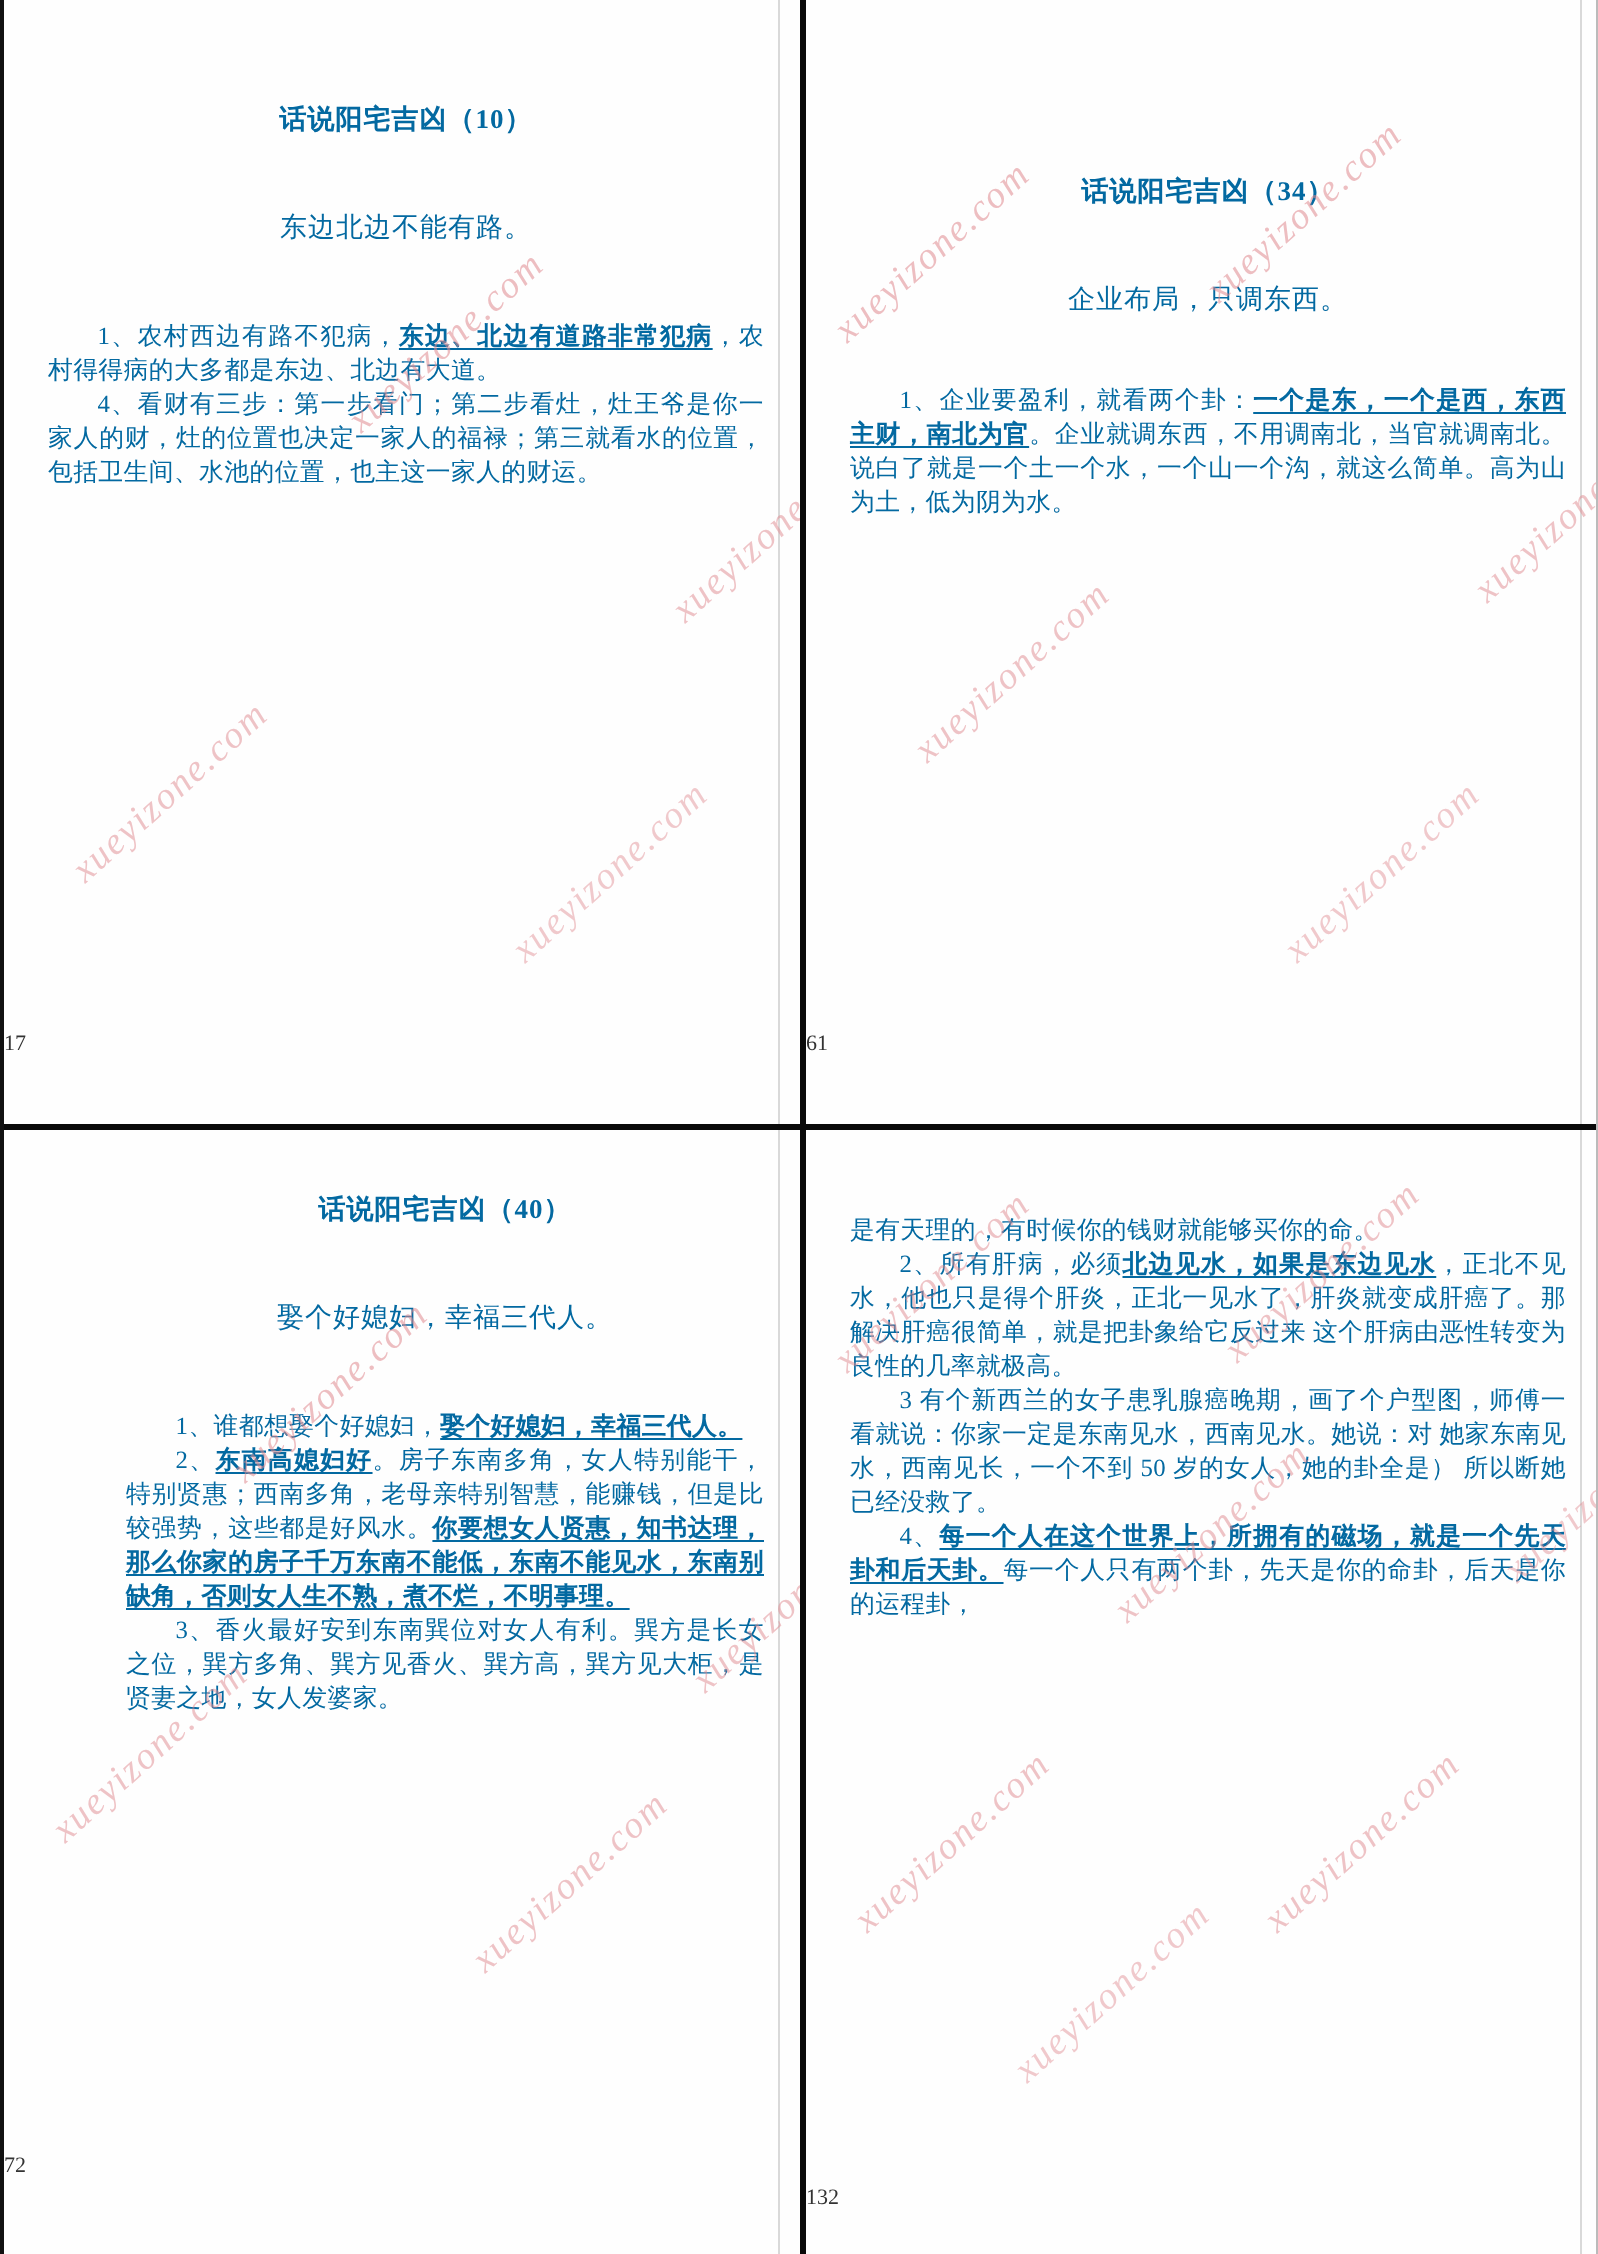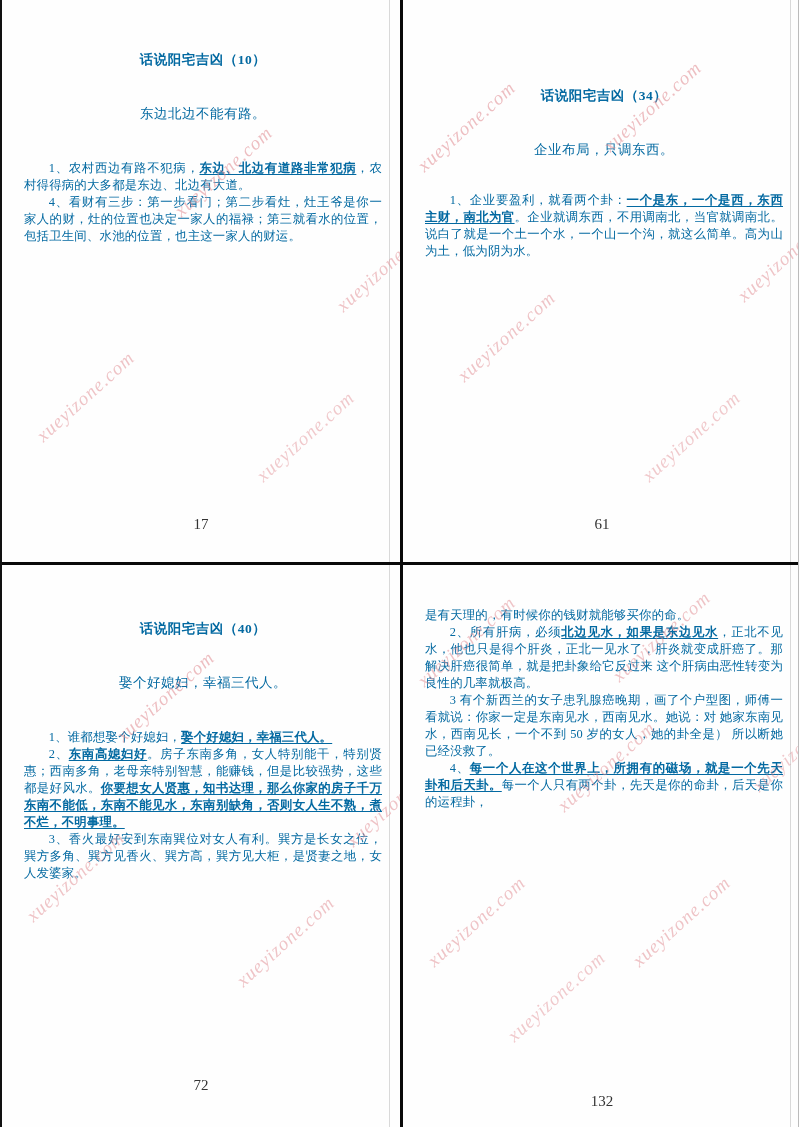--- a/index.html
+++ b/index.html
@@ -77,22 +77,22 @@
   }
   .para.noind{text-indent:0;}
   .para u{
     text-decoration:underline;
     text-underline-offset:2px;
     font-weight:bold;
   }
   .folio{
     position:absolute;
     left:0;right:0;
-    text-align:center;
-    font-size:15px;
+    text-align:left;
+    font-size:11px;
     color:#333;
     font-family:"Liberation Serif",serif;
   }
   
   .wm-layer{
     position:absolute;left:0;top:0;width:100%;height:100%;
     z-index:10;pointer-events:none;overflow:hidden;
   }
   .wm{
     position:absolute;
@@ -146,21 +146,21 @@
   </div>
 
   <div class="page bl">
     <div class="edge-r"></div>
     <div class="wm-layer">
         <span class="wm" style="left: 110px; top: 165px; font-size: 19px; color: rgb(224, 138, 144); opacity: 0.55; transform: rotate(-42deg);">xueyizone.com</span>
         <span class="wm" style="left: 340px; top: 270px; font-size: 19px; color: rgb(224, 138, 144); opacity: 0.5; transform: rotate(-42deg);">xueyizone.com</span>
         <span class="wm" style="left: 20px; top: 345px; font-size: 19px; color: rgb(224, 138, 144); opacity: 0.5; transform: rotate(-42deg);">xueyizone.com</span>
         <span class="wm" style="left: 230px; top: 410px; font-size: 19px; color: rgb(224, 138, 144); opacity: 0.5; transform: rotate(-42deg);">xueyizone.com</span>
       </div>
-    <div class="content" style="padding-top:56px;">
+    <div class="content" style="padding-top:32px;margin-left:39px;">
       <div class="page-title">话说阳宅吉凶（40）</div>
       <div class="page-subtitle" style="margin-top:38px;">娶个好媳妇，幸福三代人。</div>
       <div style="height:38px;"></div>
       <p class="para">1、谁都想娶个好媳妇，<u>娶个好媳妇，幸福三代人。</u></p>
       <p class="para">2、<u>东南高媳妇好</u>。房子东南多角，女人特别能干，特别贤惠；西南多角，老母亲特别智慧，能赚钱，但是比较强势，这些都是好风水。<u>你要想女人贤惠，知书达理，那么你家的房子千万东南不能低，东南不能见水，东南别缺角，否则女人生不熟，煮不烂，不明事理。</u></p>
       <p class="para">3、香火最好安到东南巽位对女人有利。巽方是长女之位，巽方多角、巽方见香火、巽方高，巽方见大柜，是贤妻之地，女人发婆家。</p>
     </div>
     <div class="folio" style="top:512px;">72</div>
   </div>
 

